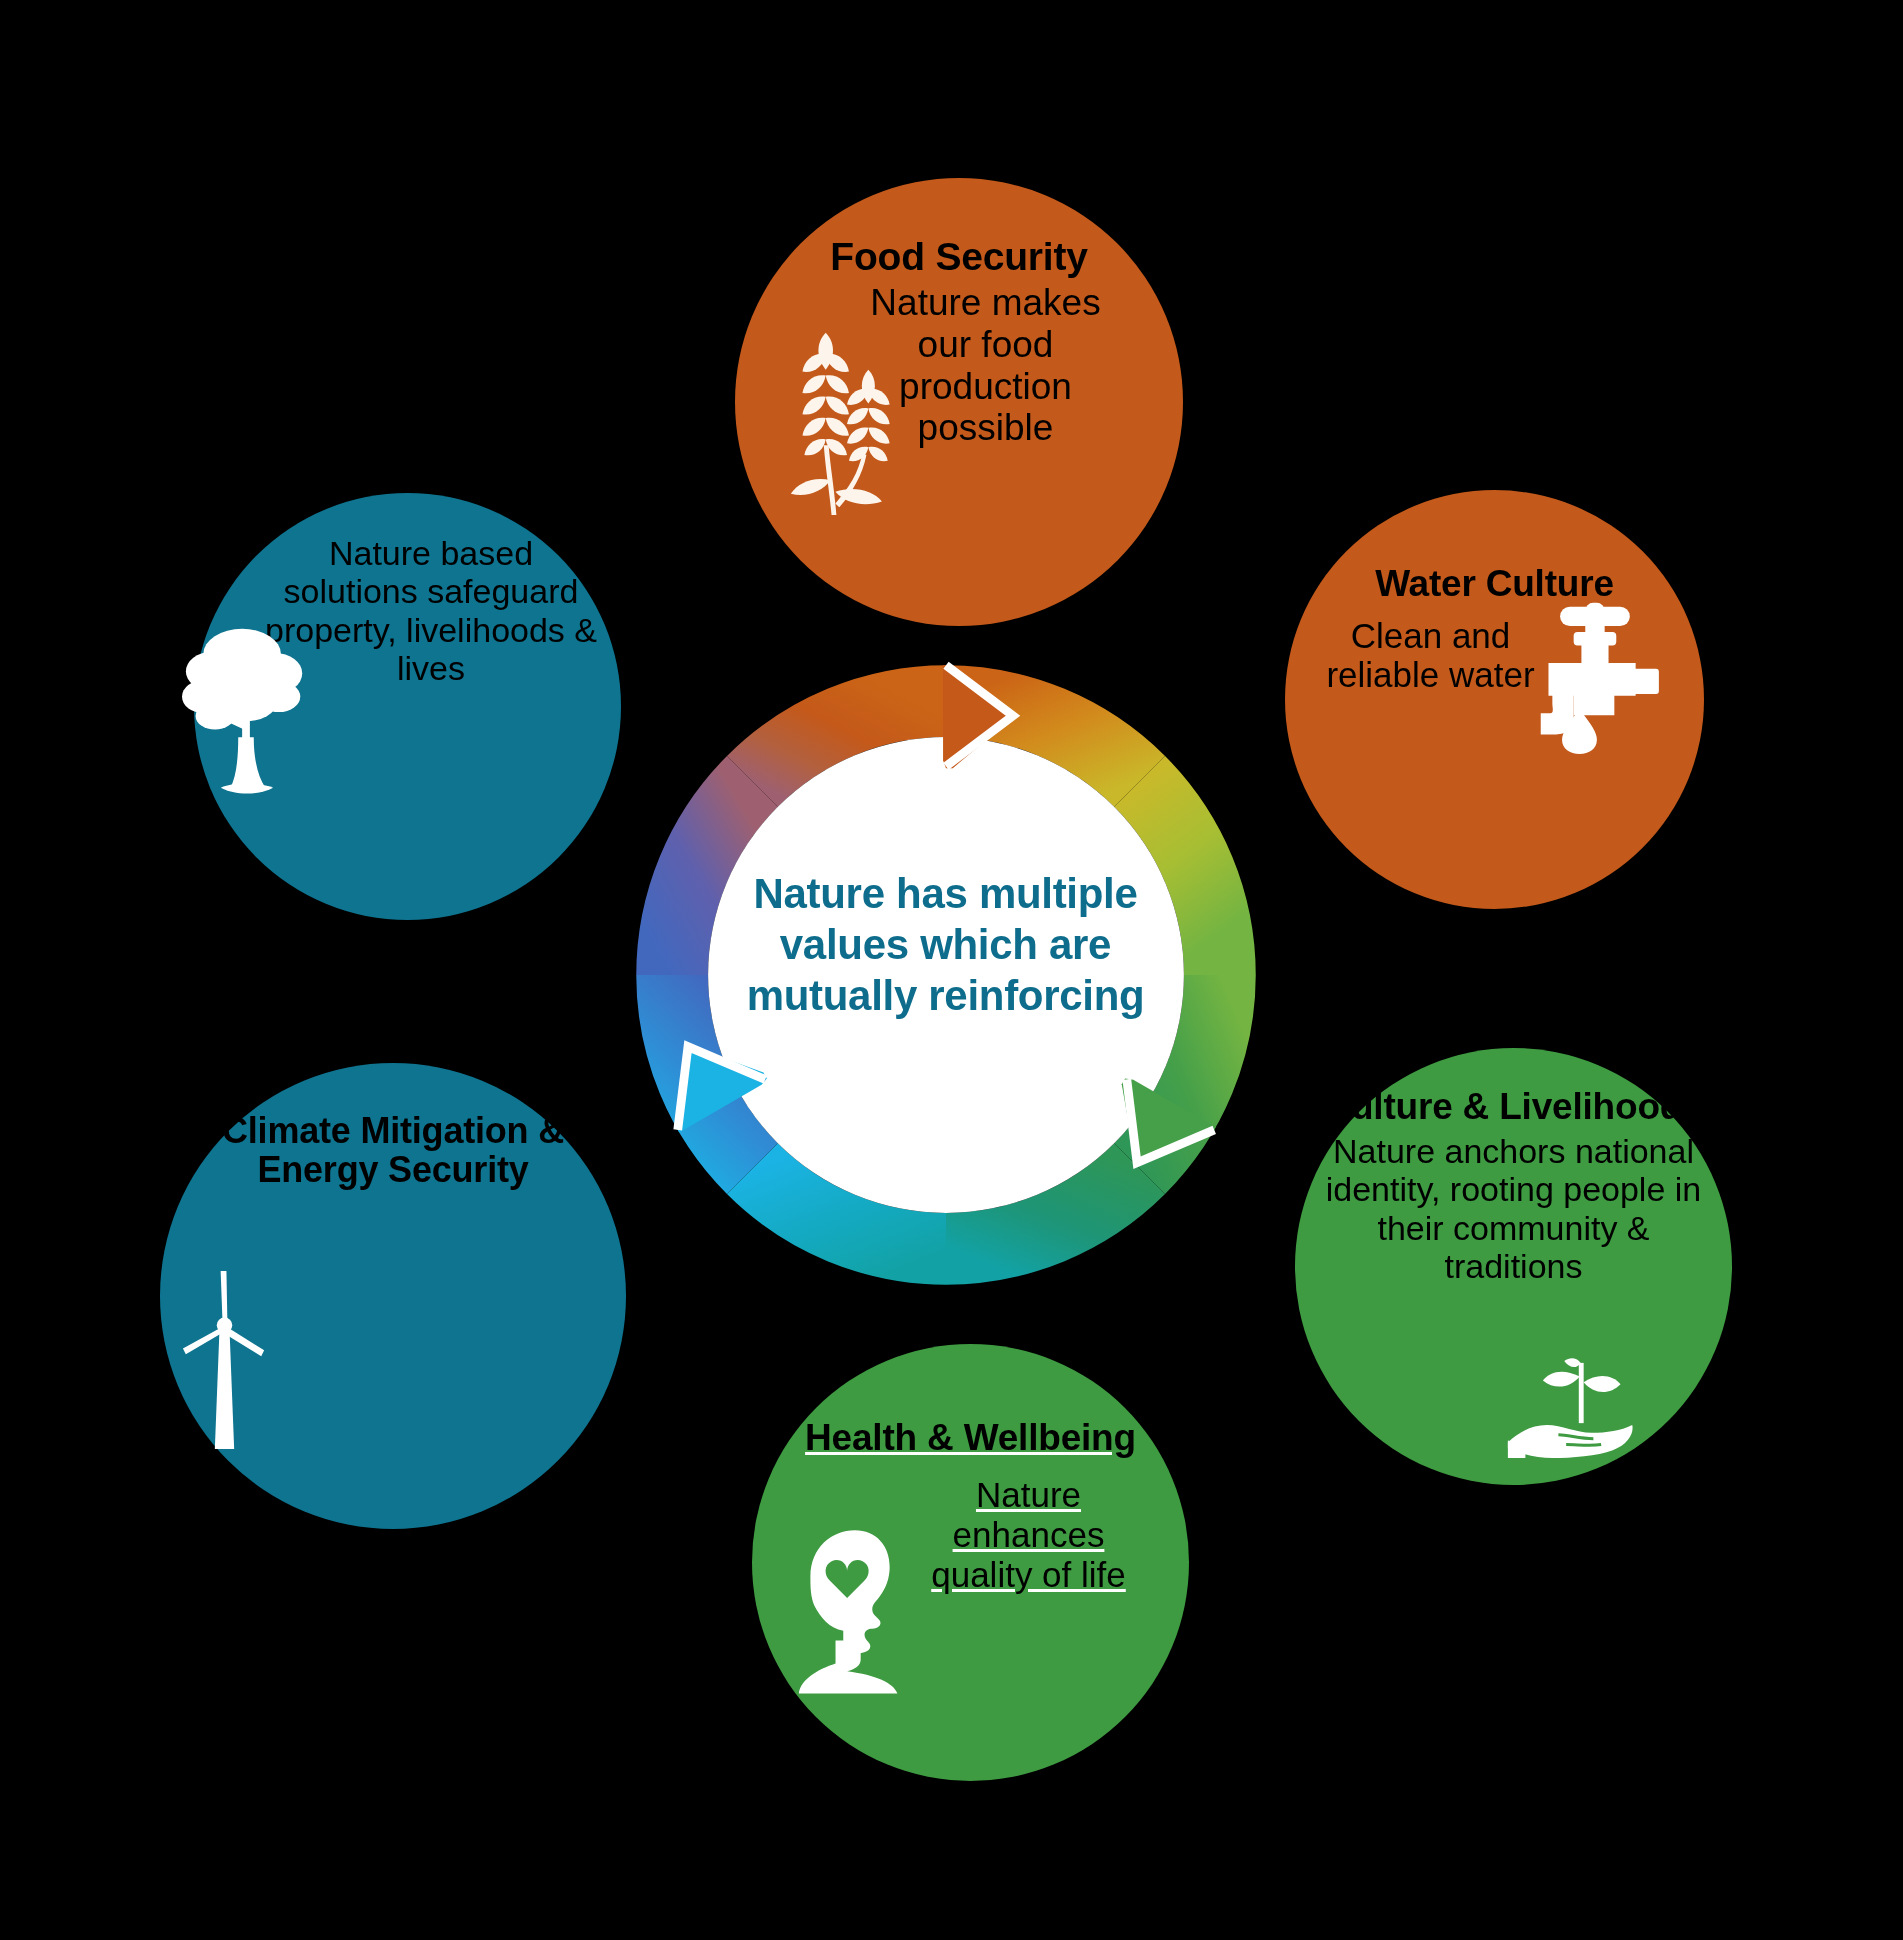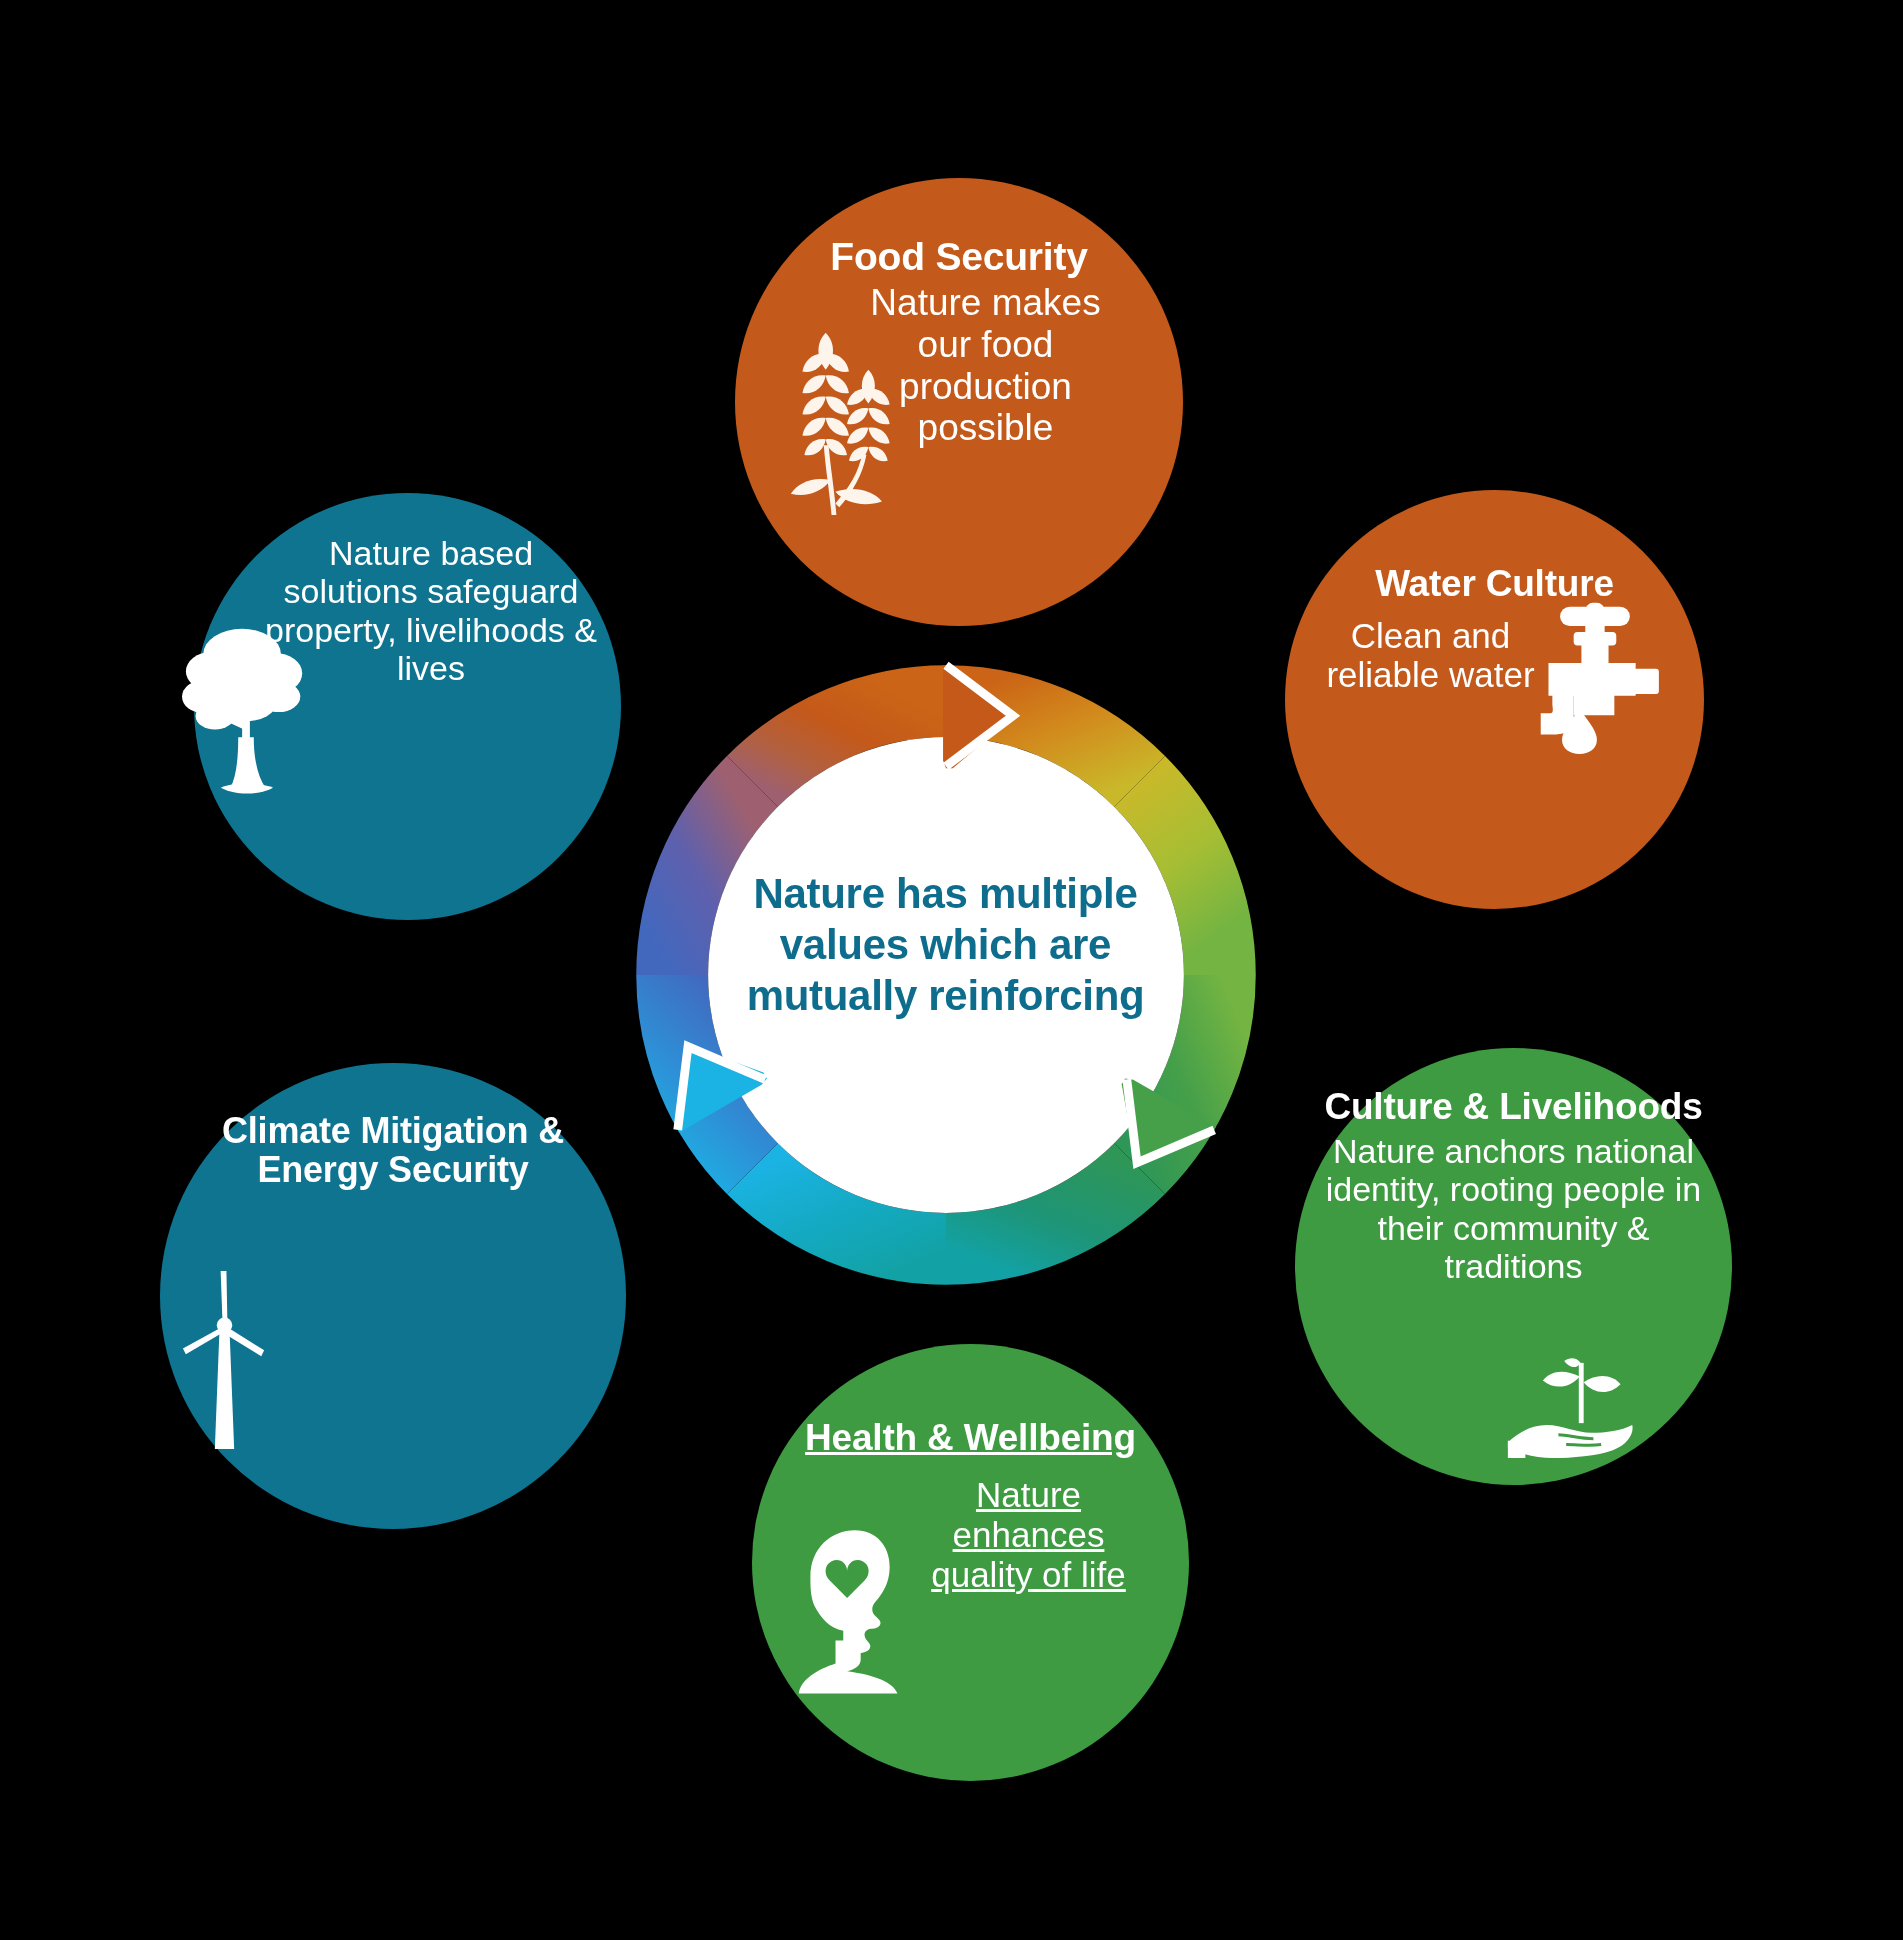--- a/index.html
+++ b/index.html
@@ -30,26 +30,26 @@
     justify-content: flex-start;
     text-align: center;
     color: #ffffff;
     box-sizing: border-box;
     overflow: visible;
   }
   .circle-title {
     font-weight: bold;
     line-height: 1.08;
     letter-spacing: -0.2px;
-    color: #ffffff;
+    color: #000000;
     width: 100%;
   }
   .circle-body {
     line-height: 1.13;
-    color: #ffffff;
+    color: #000000;
     width: 100%;
   }
   .circle-icon {
     position: absolute;
     pointer-events: none;
   }
 
   
   #food-security {
     left: 735px; top: 178px; width: 448px; height: 448px;

